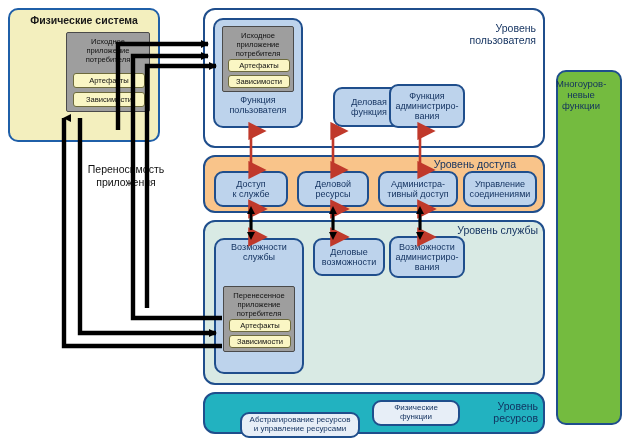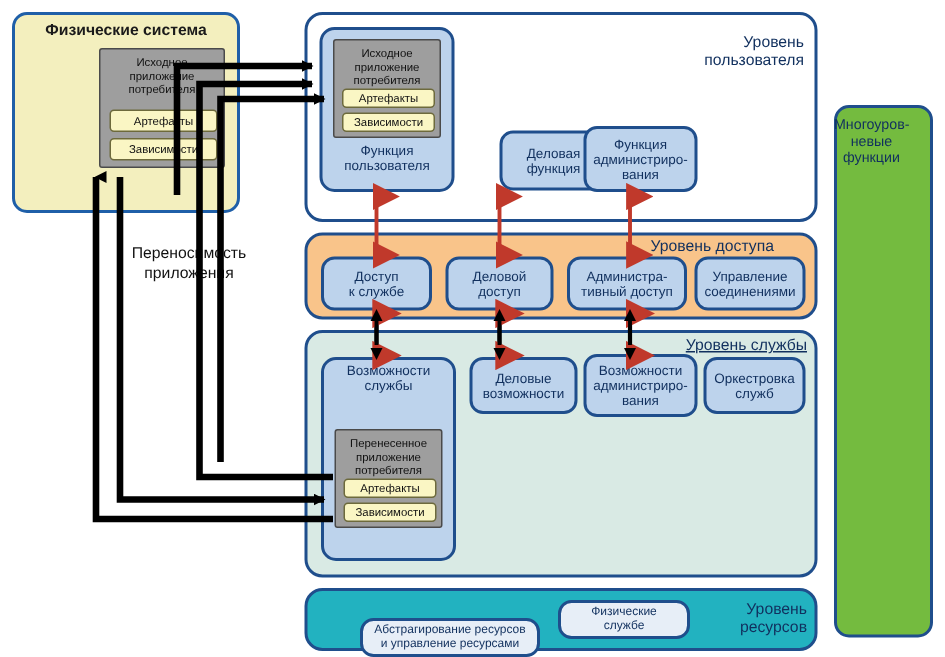--- a/index.html
+++ b/index.html
@@ -175,56 +175,54 @@
   <div class="node bluebox" style="left:389px;top:84px;width:76px;height:44px;">Функция
 администриро-
 вания</div>
 
   <div class="node accesslevel"></div>
   <div class="level-label" style="left:398px;top:158px;width:118px;text-align:right;">Уровень доступа</div>
 
   <div class="node bluebox" style="left:214px;top:171px;width:74px;height:36px;">Доступ
 к службе</div>
   <div class="node bluebox" style="left:297px;top:171px;width:72px;height:36px;">Деловой
-доступ</div>
+ресурсы</div>
   <div class="node bluebox" style="left:378px;top:171px;width:80px;height:36px;">Администра-
 тивный доступ</div>
   <div class="node bluebox" style="left:463px;top:171px;width:74px;height:36px;">Управление
 соединениями</div>
 
   <div class="node servicelevel"></div>
-  <div class="level-label" style="left:420px;top:224px;width:118px;text-align:right;text-decoration:underline;">Уровень службы</div>
+  <div class="level-label" style="left:420px;top:224px;width:118px;text-align:right;">Уровень службы</div>
 
   <div class="node bluebox-lg" style="left:214px;top:238px;width:90px;height:136px;"></div>
   <div style="position:absolute;left:214px;top:242px;width:90px;text-align:center;font-size:9px;color:#11305e;white-space:pre-line;line-height:1.15;">Возможности
 службы</div>
   <div class="appbox" style="left:223px;top:286px;width:72px;height:66px;">
     <div class="appbox-title">Перенесенное
 приложение
 потребителя</div>
     <div class="chip" style="left:5px;top:32px;width:62px;height:13px;">Артефакты</div>
     <div class="chip" style="left:5px;top:48px;width:62px;height:13px;">Зависимости</div>
   </div>
 
   <div class="node bluebox" style="left:313px;top:238px;width:72px;height:38px;">Деловые
 возможности</div>
   <div class="node bluebox" style="left:389px;top:236px;width:76px;height:42px;">Возможности
 администриро-
 вания</div>
-  <div class="node bluebox" style="left:469px;top:238px;width:68px;height:38px;">Оркестровка
-служб</div>
 
   <div class="node resourcelevel"></div>
   <div class="level-label" style="left:480px;top:400px;width:58px;text-align:right;font-weight:normal;">Уровень
 ресурсов</div>
 
   <div class="node tealbox" style="left:240px;top:412px;width:120px;height:26px;">Абстрагирование ресурсов
 и управление ресурсами</div>
   <div class="node tealbox" style="left:372px;top:400px;width:88px;height:26px;">Физические
-службе</div>
+функции</div>
 
   <div class="greencol"></div>
   <div class="greencol-label">Многоуров-
 невые
 функции</div>
 
   <div class="portability">Переносимость
 приложения</div>
 
   <svg class="overlay" viewBox="0 0 630 438">

